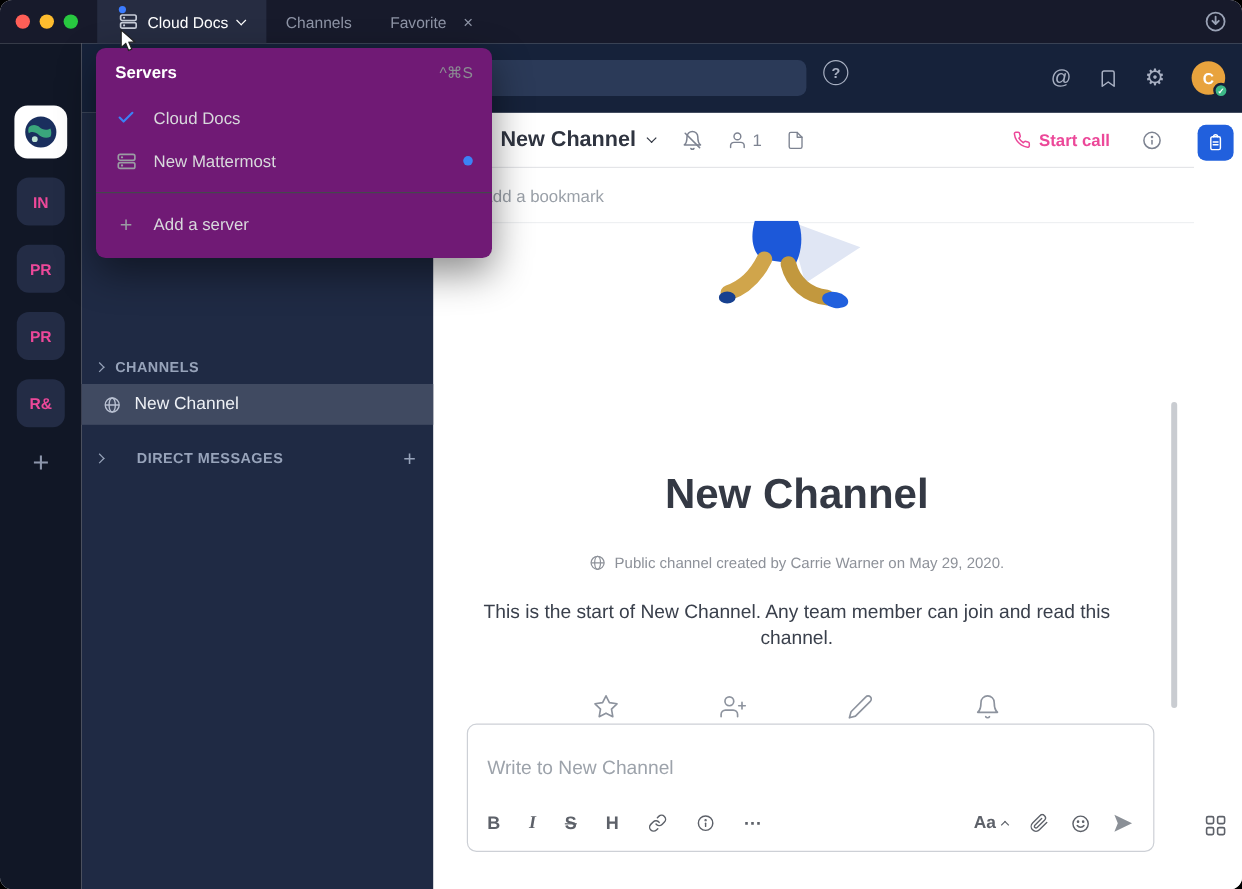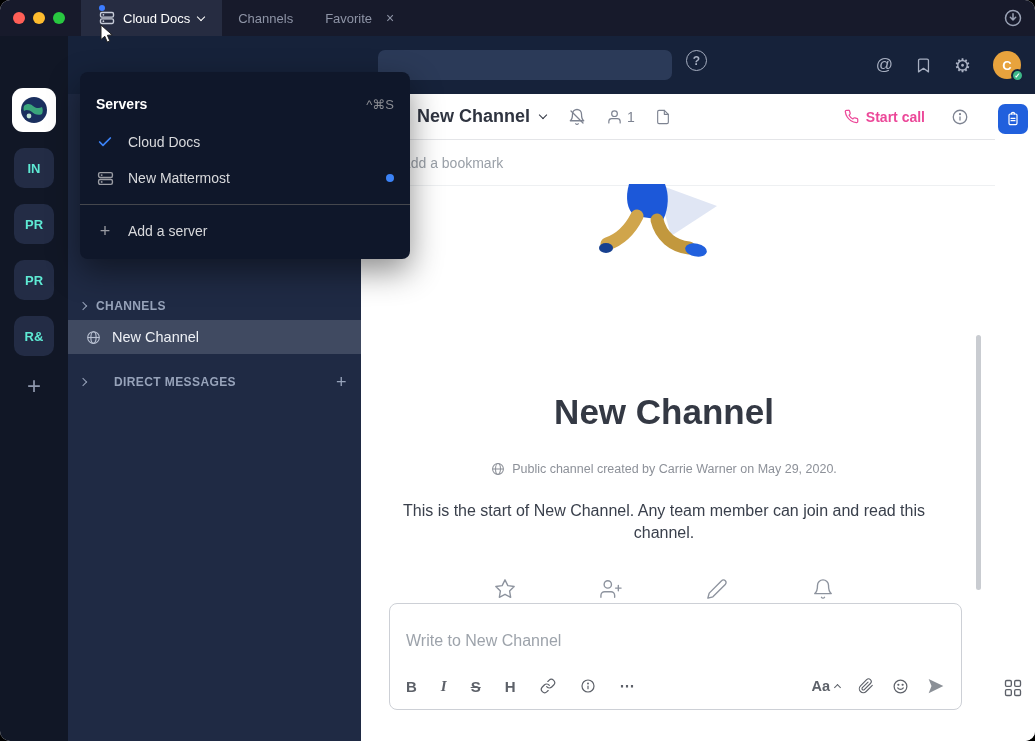--- a/index.html
+++ b/index.html
@@ -43,21 +43,21 @@
   .status { position:absolute; right:-3px; bottom:-3px; width:13px; height:13px; border-radius:50%;
             background:#3db887; border:2px solid #16223a; color:#fff; font-size:7px;
             display:flex; align-items:center; justify-content:center; }
 
   
   .team-sidebar { position:absolute; left:0; top:36px; bottom:0; width:68px; background:#111726;
                   display:flex; flex-direction:column; align-items:center; z-index:2; }
   .server-avatar { margin-top:52px; width:44px; height:44px; border-radius:11px; background:#fff;
                    display:flex; align-items:center; justify-content:center; }
   .team-badge { margin-top:16px; width:40px; height:40px; border-radius:10px; background:#232c45;
-                color:#5eead4; font-weight:700; font-size:13px; display:flex; align-items:center; justify-content:center; }
+                color:#ec4899; font-weight:700; font-size:13px; display:flex; align-items:center; justify-content:center; }
   .add-team { margin-top:18px; color:#8d96ab; font-size:24px; line-height:1; }
 
   
   .channel-sidebar { position:absolute; left:68px; top:94px; bottom:0; width:293px; background:#1f2a44; z-index:1; }
   .cat-row { position:absolute; left:0; right:0; display:flex; align-items:center; padding:0 14px 0 12px;
              color:#97a3ba; font-size:12px; font-weight:700; letter-spacing:.4px; gap:10px; }
   .cat-channels { top:200px; height:24px; }
   .cat-dm { top:276px; height:24px;gap:28px; }
   .dm-plus { margin-left:auto; font-size:18px; font-weight:400; color:#97a3ba; }
   .channel-row { position:absolute; top:226px; left:0; right:0; height:34px; display:flex; align-items:center;
@@ -107,22 +107,22 @@
 
   .scrollbar { position:absolute; top:241px; right:14px; width:5px; height:255px; border-radius:3px; background:#c9ccd1; }
 
   
   .app-bar { position:absolute; right:0; top:94px; width:40px; bottom:0; background:#fff; }
   .app-icon { position:absolute; top:10px; left:3px; width:30px; height:30px; border-radius:7px;
               background:#2160dd; display:flex; align-items:center; justify-content:center; color:#fff; }
   .grid-btn { position:absolute; bottom:43px; left:8px; color:#5d6169; display:flex; }
 
   
-  .servers-menu { position:absolute; left:80px; top:40px; width:330px; background:#0f172a; border-radius:8px;
-                  box-shadow:0 12px 32px rgba(0,0,0,.45); z-index:100; padding:16px 0 10px; color:#d8d9dc;margin-top:32px; }
+  .servers-menu { position:absolute; left:80px; top:40px; width:330px; background:#701a75; border-radius:8px;
+                  box-shadow:0 12px 32px rgba(0,0,0,.45); z-index:100; padding:4px 0 10px; color:#d8d9dc; }
   .menu-header { display:flex; align-items:center; justify-content:space-between; padding:8px 16px 12px;
                  color:#fff; font-size:14px; font-weight:700; }
   .menu-shortcut { color:#8b8d93; font-weight:400; font-size:13px; }
   .menu-item { display:flex; align-items:center; gap:14px; height:36px; padding:0 16px; font-size:14px; }
   .menu-icon { width:18px; display:flex; justify-content:center; color:#9a9ca3; }
   .menu-icon.check { color:#3b82f6; }
   .unread-dot { margin-left:auto; width:8px; height:8px; border-radius:50%; background:#3b82f6; }
   .menu-divider { height:1px; background:#45474d; margin:8px 0; }
   .plus-glyph { font-size:18px; line-height:1; color:#9a9ca3; }
 

